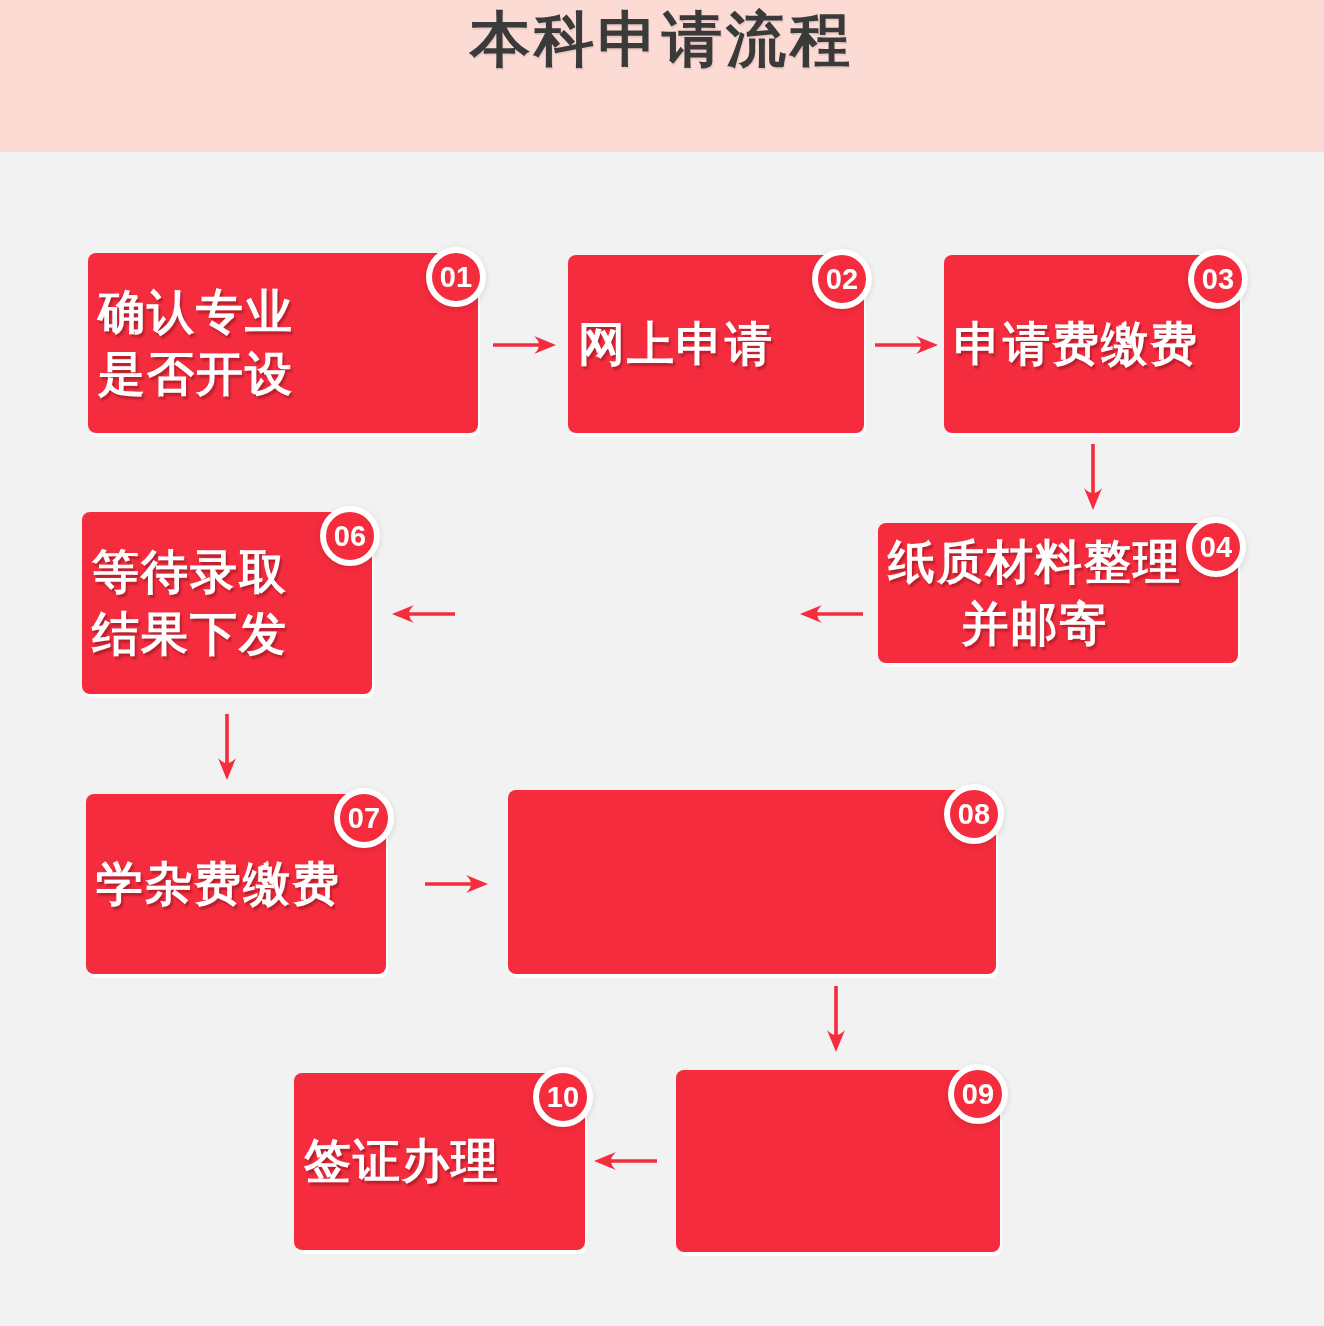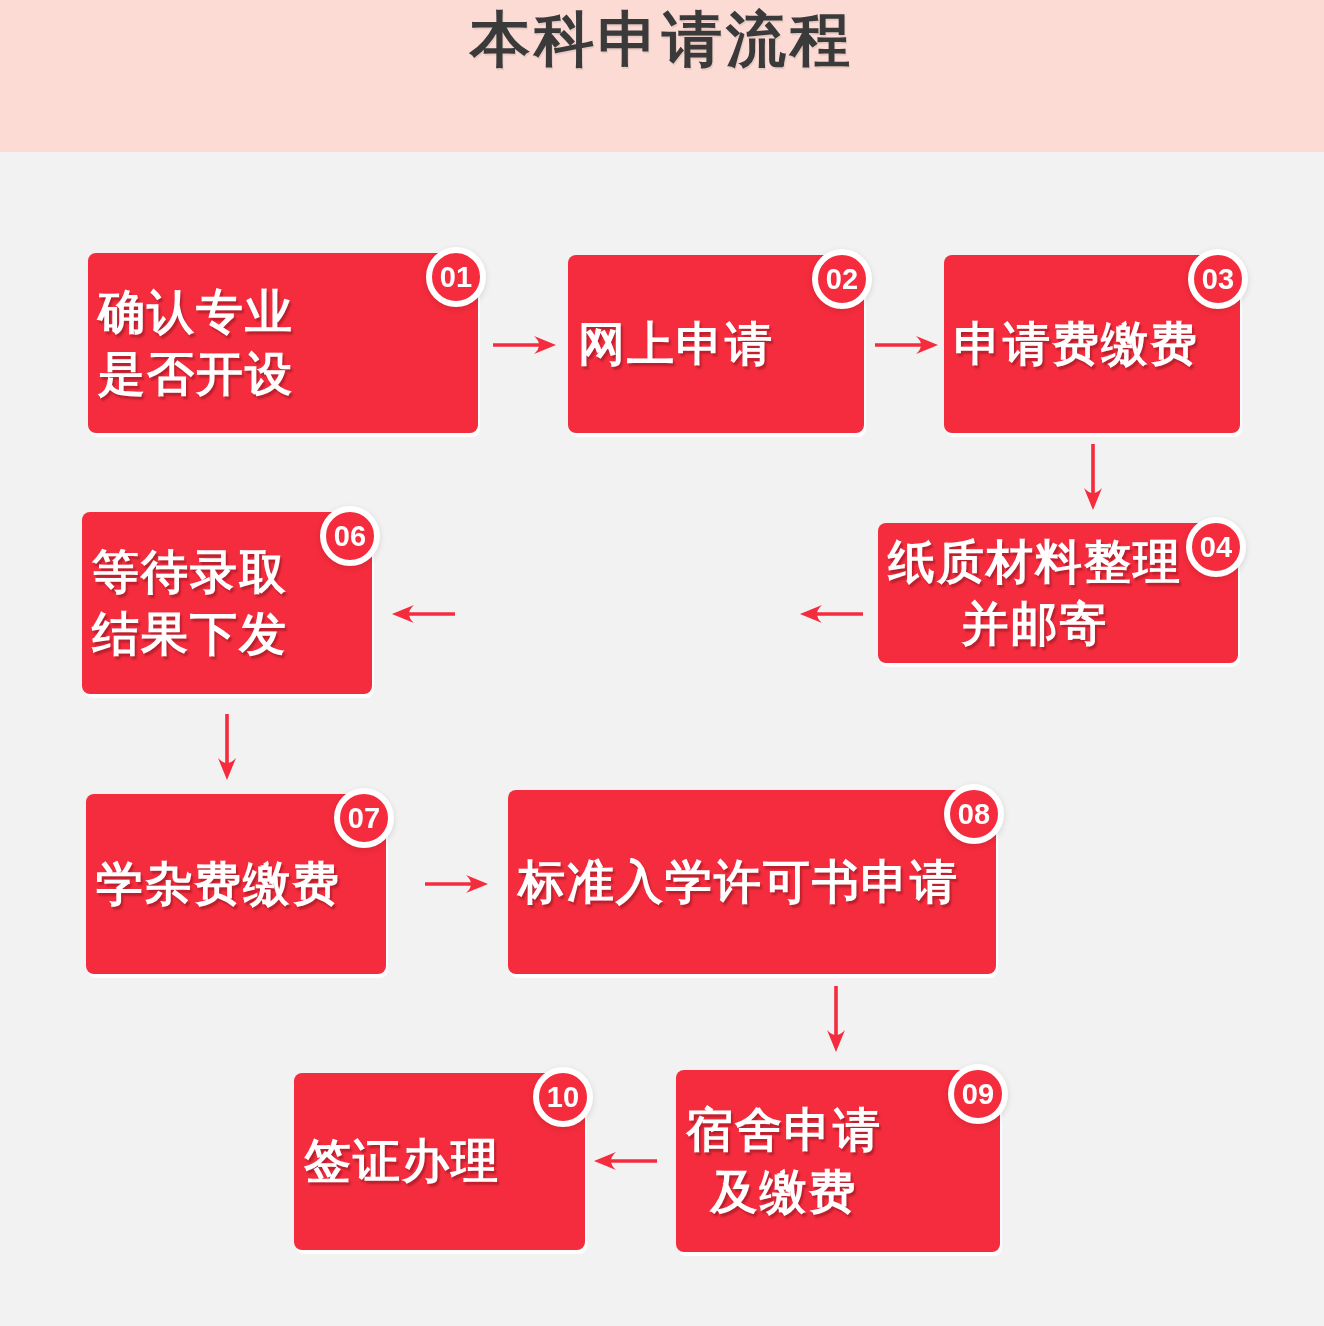--- a/index.html
+++ b/index.html
@@ -87,27 +87,24 @@
 结果下发</div>
   </div>
 
   <div class="box" style="left:86px;top:794px;width:300px;height:180px">
     <span class="badge">07</span>
     <div class="label">学杂费缴费</div>
   </div>
 
   <div class="box" style="left:508px;top:790px;width:488px;height:184px">
     <span class="badge">08</span>
-    <div class="label">标准入学许可书申请</div>
   </div>
 
   <div class="box" style="left:676px;top:1070px;width:324px;height:182px">
     <span class="badge">09</span>
-    <div class="label">宿舍申请
-及缴费</div>
   </div>
 
   <div class="box" style="left:294px;top:1073px;width:291px;height:177px">
     <span class="badge">10</span>
     <div class="label">签证办理</div>
   </div>
 
   <div class="arrow" style="left:492px;top:336px">
     <svg width="64" height="18" viewBox="0 0 64 18">
         <line x1="1" y1="9" x2="50" y2="9" stroke="currentColor" stroke-width="3.6"></line>

